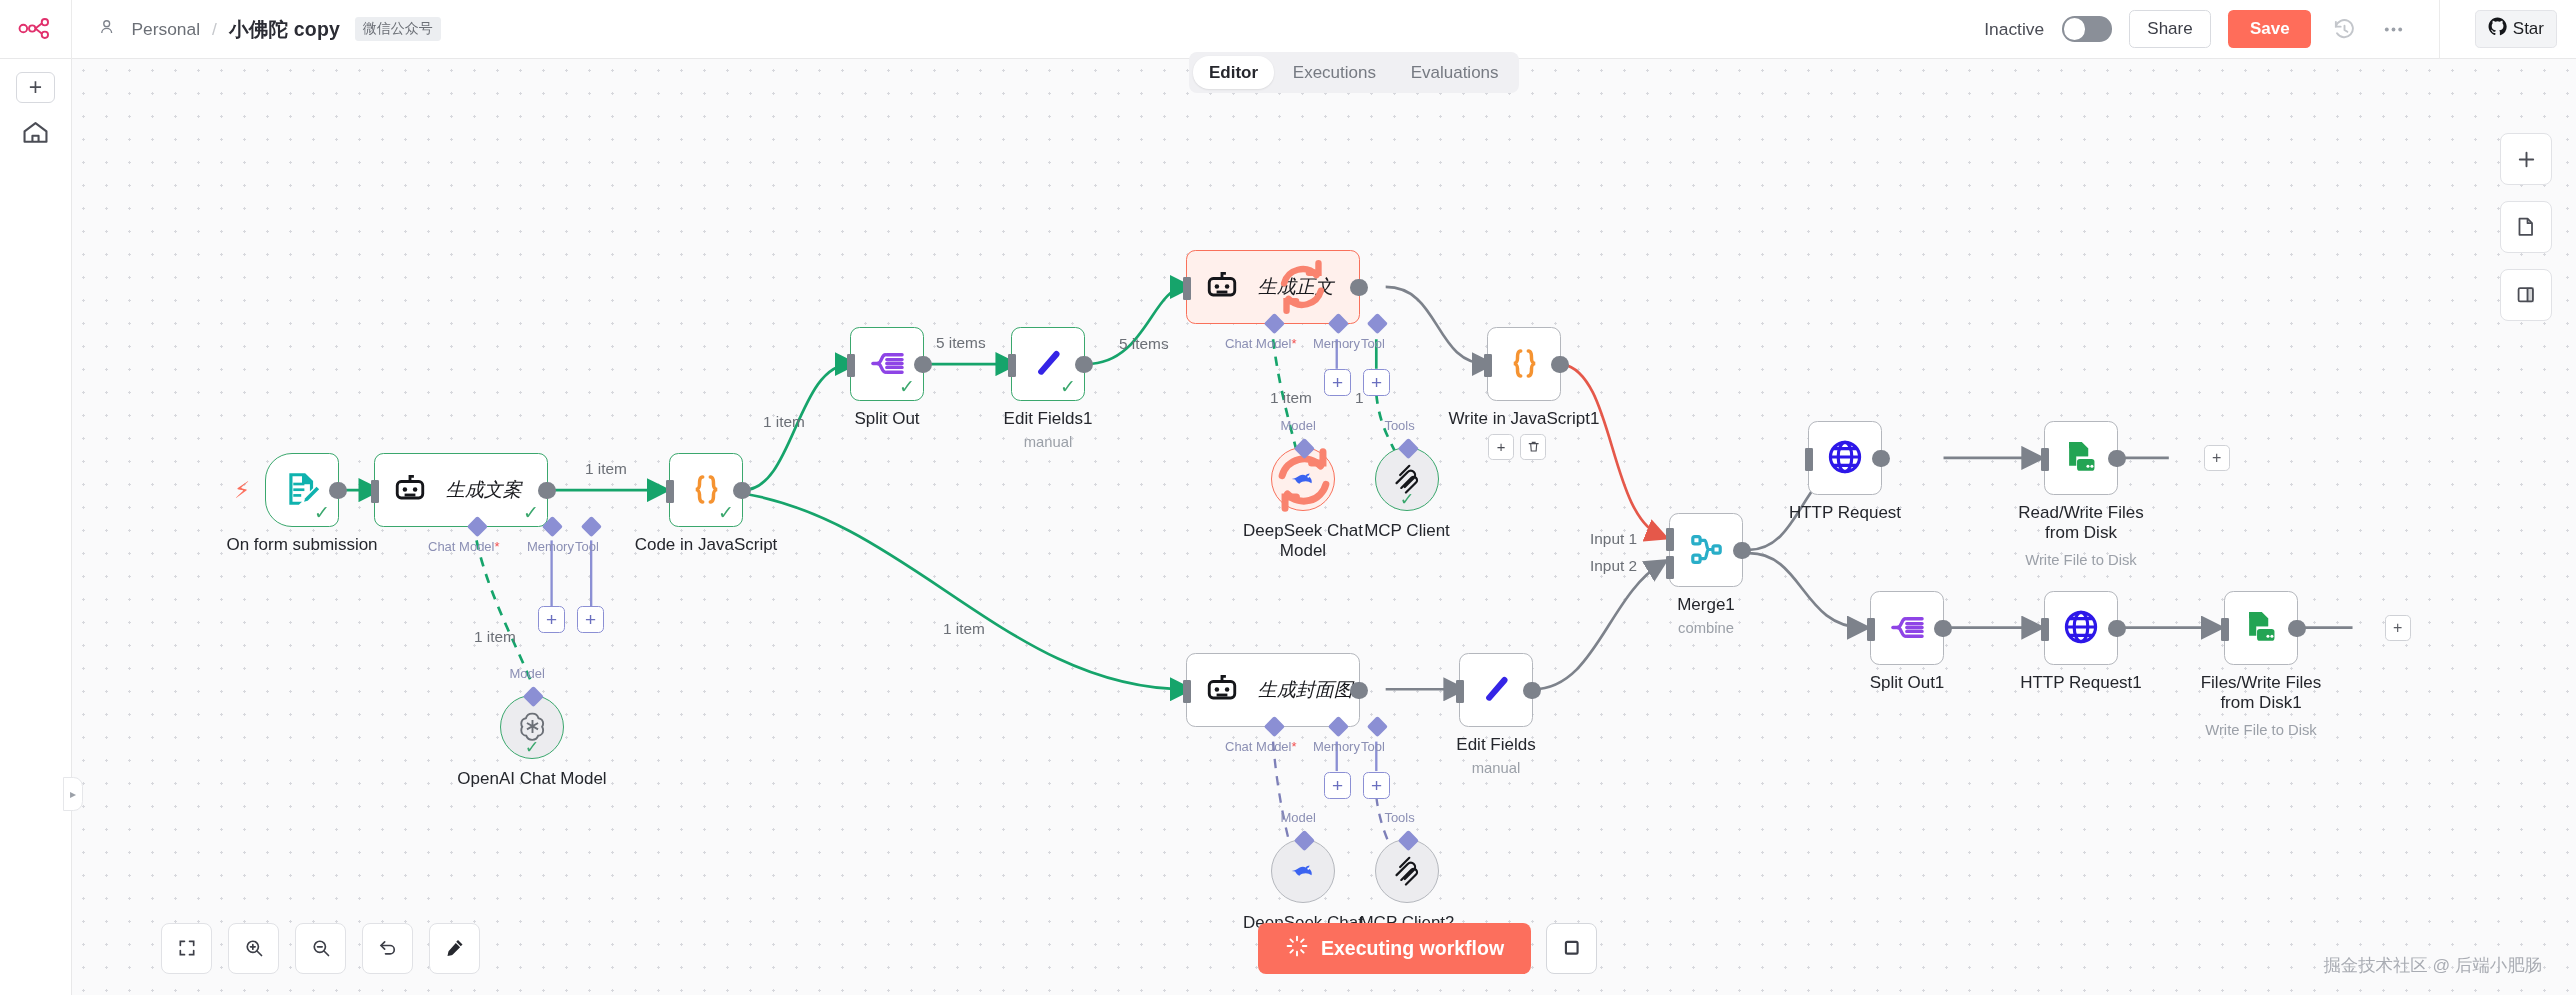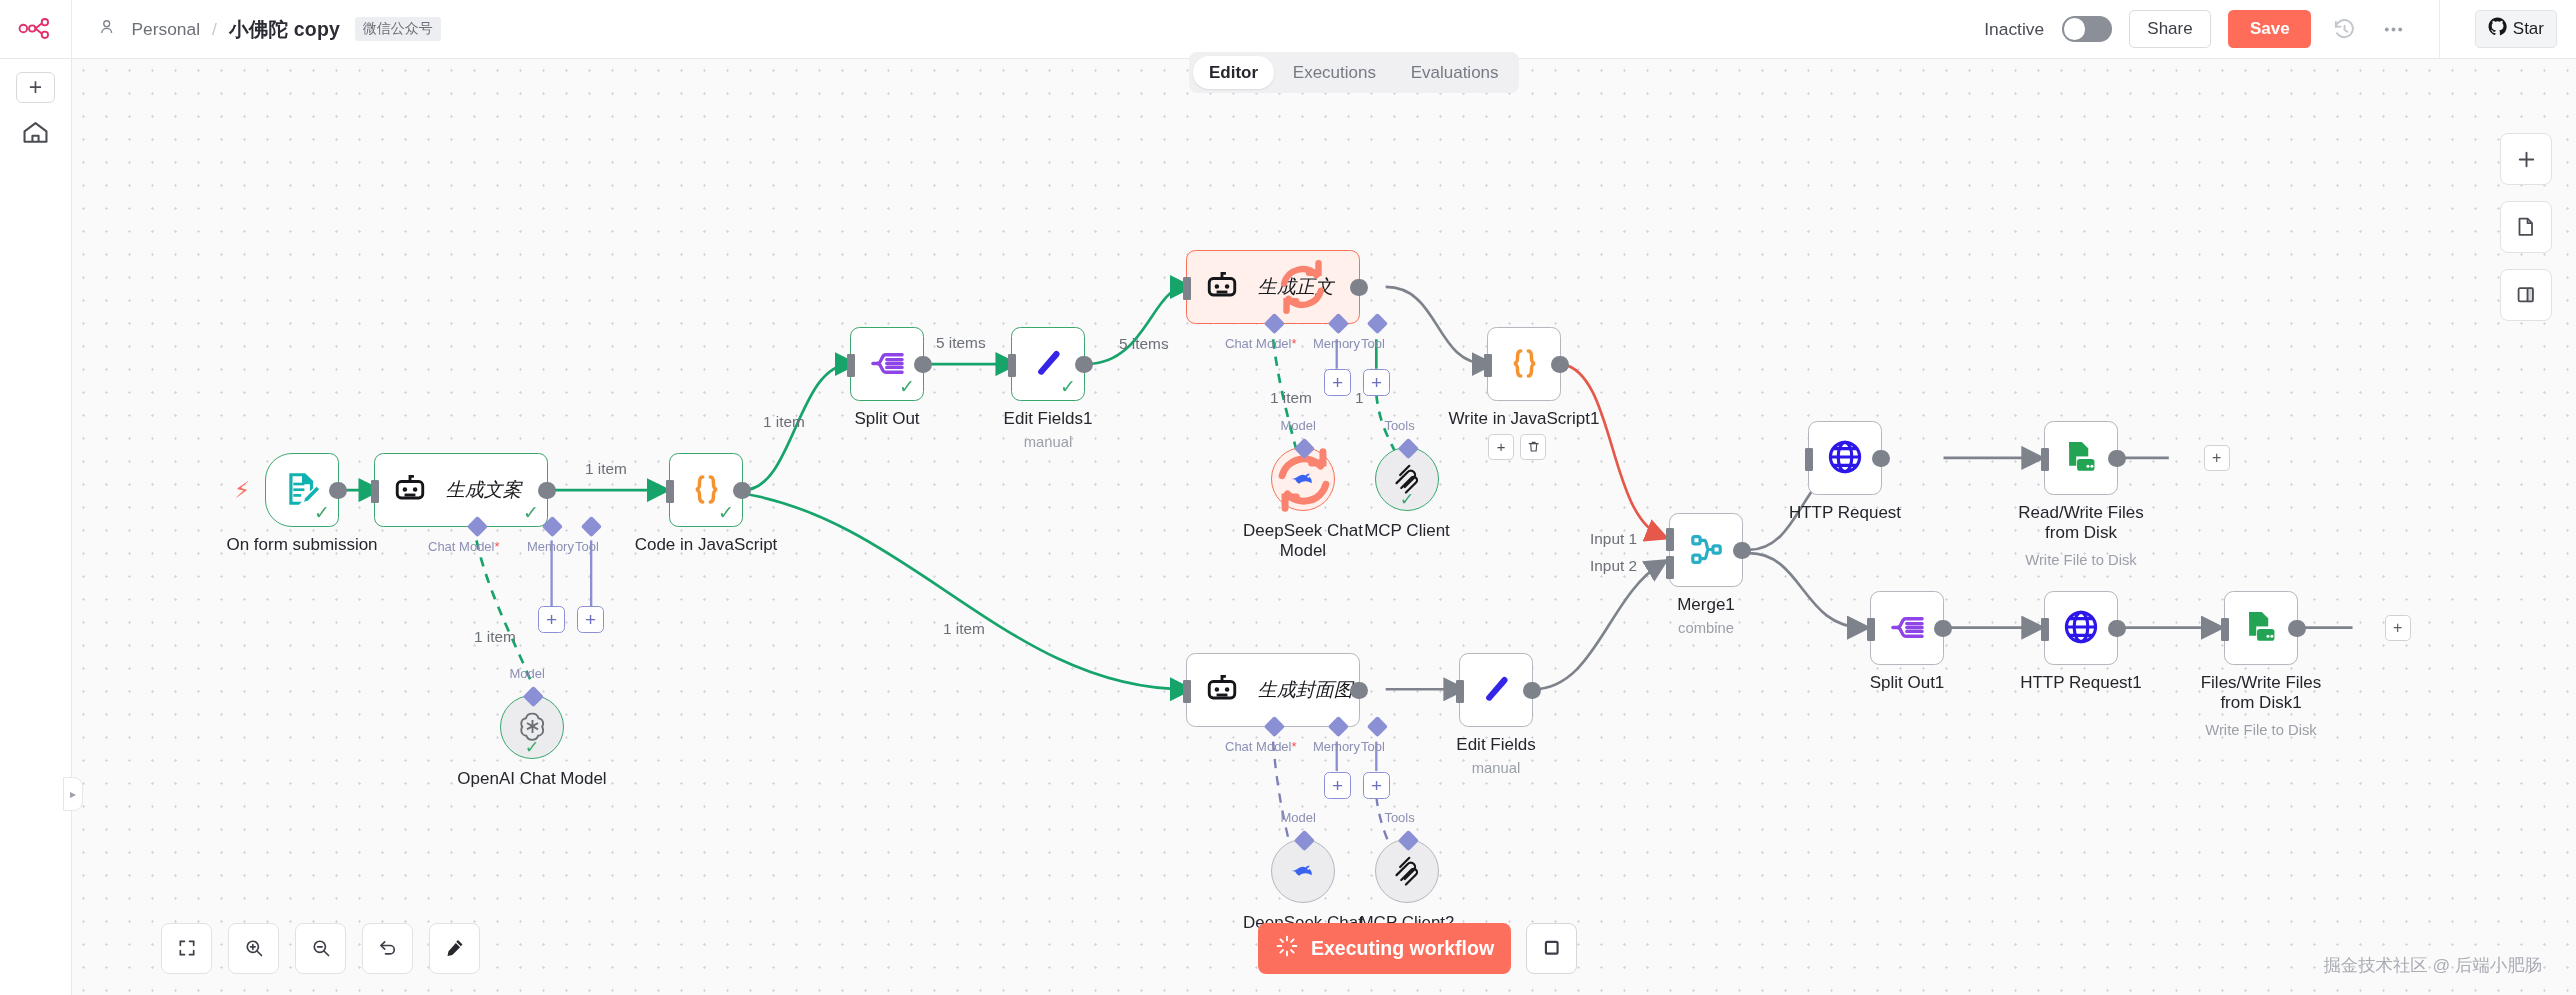--- a/index.html
+++ b/index.html
@@ -124,21 +124,21 @@
   .rightrail { position:absolute; right:24px; top:74px; display:flex; flex-direction:column; gap:16px; z-index:20;}
   .rr-btn { width:52px; height:52px; background:#fff; border:0.7px solid #e1e2e6; border-radius:8px;
      display:flex;align-items:center;justify-content:center; color:#4b4d55; cursor:pointer;}
 
   
   .botleft { position:absolute; left:89px; bottom:21.5px; display:flex; gap:16px; z-index:20;}
   .bl-btn { width:51px;height:51px;background:#fff;border:0.7px solid #e1e2e6;border-radius:8px;
     display:flex;align-items:center;justify-content:center;color:#3c3e47;cursor:pointer;}
   .execbar { position:absolute; left:1186px; bottom:21.5px; display:flex; gap:14.8px; align-items:center; z-index:20;}
   .exec-btn { background:#fc6f5d; color:#fff; border:none; border-radius:8px; height:51px;
-     padding:0 17px; font-size:19.5px; font-weight:600; display:flex; align-items:center; gap:12px; cursor:pointer;}
+     padding:0 27px; font-size:19.5px; font-weight:600; display:flex; align-items:center; gap:12px; cursor:pointer;}
   .stop-btn { width:51px;height:51px;background:#fff;border:0.7px solid #d5d7dc;border-radius:8px;
      display:flex;align-items:center;justify-content:center;cursor:pointer;}
   .watermark { position:absolute; right:34px; bottom:18px; font-size:17.4px; color:#a9acb3; z-index:15;}
   .trigger-bolt { position:absolute; color:#fc6f5d; font-size:23px; }
 </style>
 </head>
 <body>
 
 <div id="app">
 

